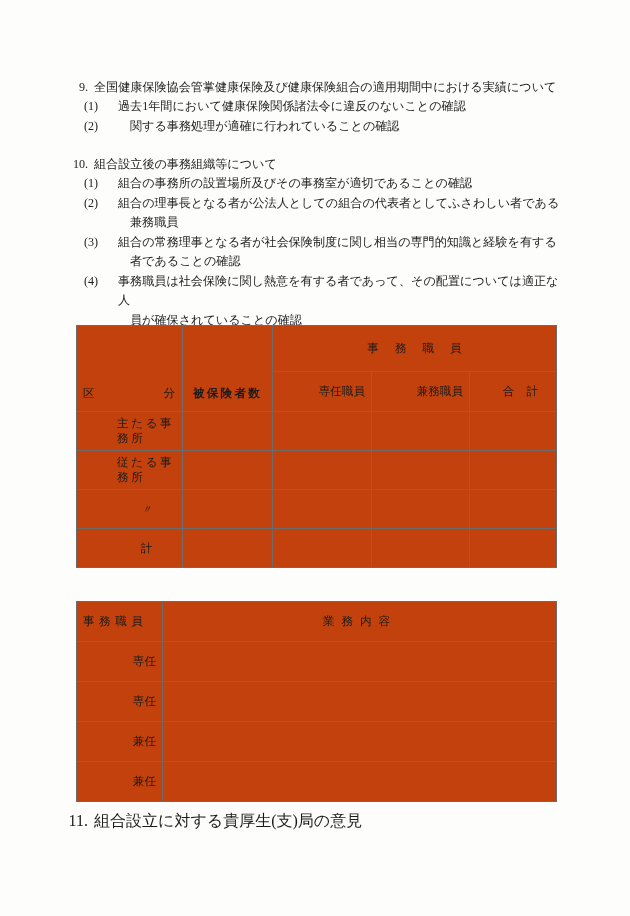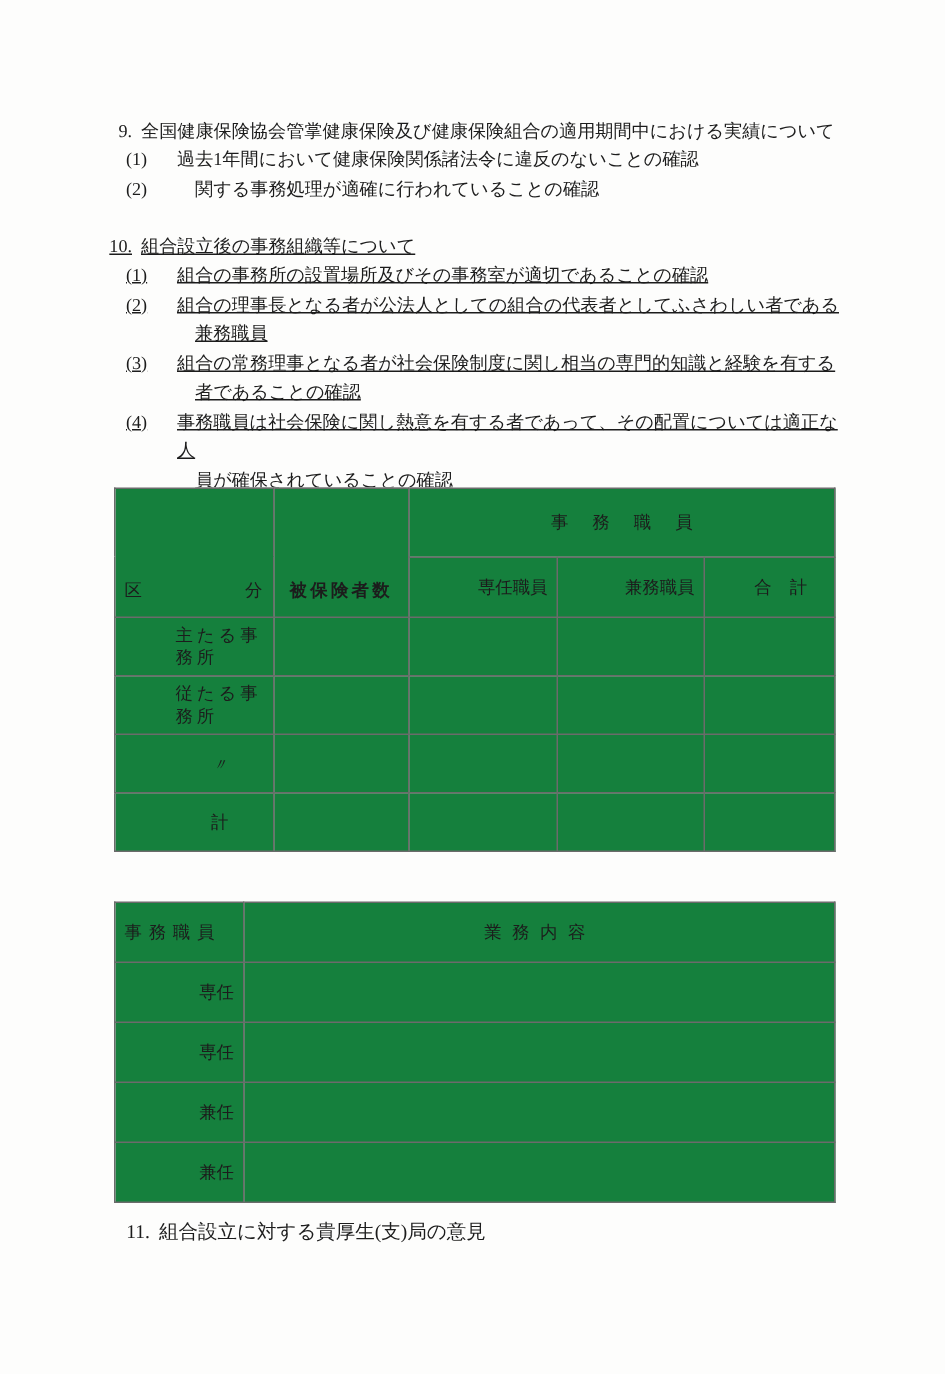--- a/index.html
+++ b/index.html
@@ -28,21 +28,20 @@
     position: absolute;
     left: 66px;
     top: 78px;
     width: 500px;
   }
   .section {
     margin-bottom: 2px;
   }
   .section + .section {
     margin-top: 19px;
-    text-decoration: underline;
   }
   .sec-head {
     display: flex;
     align-items: flex-start;
     font-size: 12.1px;
     line-height: 19px;
     white-space: nowrap;
   }
   .sec-num {
     display: inline-block;
@@ -87,21 +86,21 @@
     table-layout: fixed;
     background: #fdfdfc;
   }
   .tbl td, .tbl th {
     border: 1px solid #6b6b6b;
     font-weight: normal;
     font-size: 11.6px;
     color: #1c1c1c;
     padding: 0 6px;
     vertical-align: middle;
-    background: #15803d;
+    background: #c2410c;
   }
 
   
   #staff-table {
     left: 76px;
     top: 325px;
     width: 480px;
   }
   #staff-table .c-kubun     { width: 106px; }
   #staff-table .c-insured   { width: 90px;  }
@@ -181,24 +180,24 @@
   #duties-table .d-role {
     height: 39px;
     text-align: right;
     padding-left: 46px;
   }
   #duties-table .d-blank { height: 39px; }
 
   
   .footer-section {
     position: absolute;
-    left: 78px;
+    left: 66px;
     top: 811px;
     width: 500px;
-    font-size: 13px;
+    font-size: 16px;
     line-height: 19px;
     display: flex;
     align-items: flex-start;
     white-space: nowrap;
   }
 </style>
 </head>
 <body>
 
 <div class="page">

